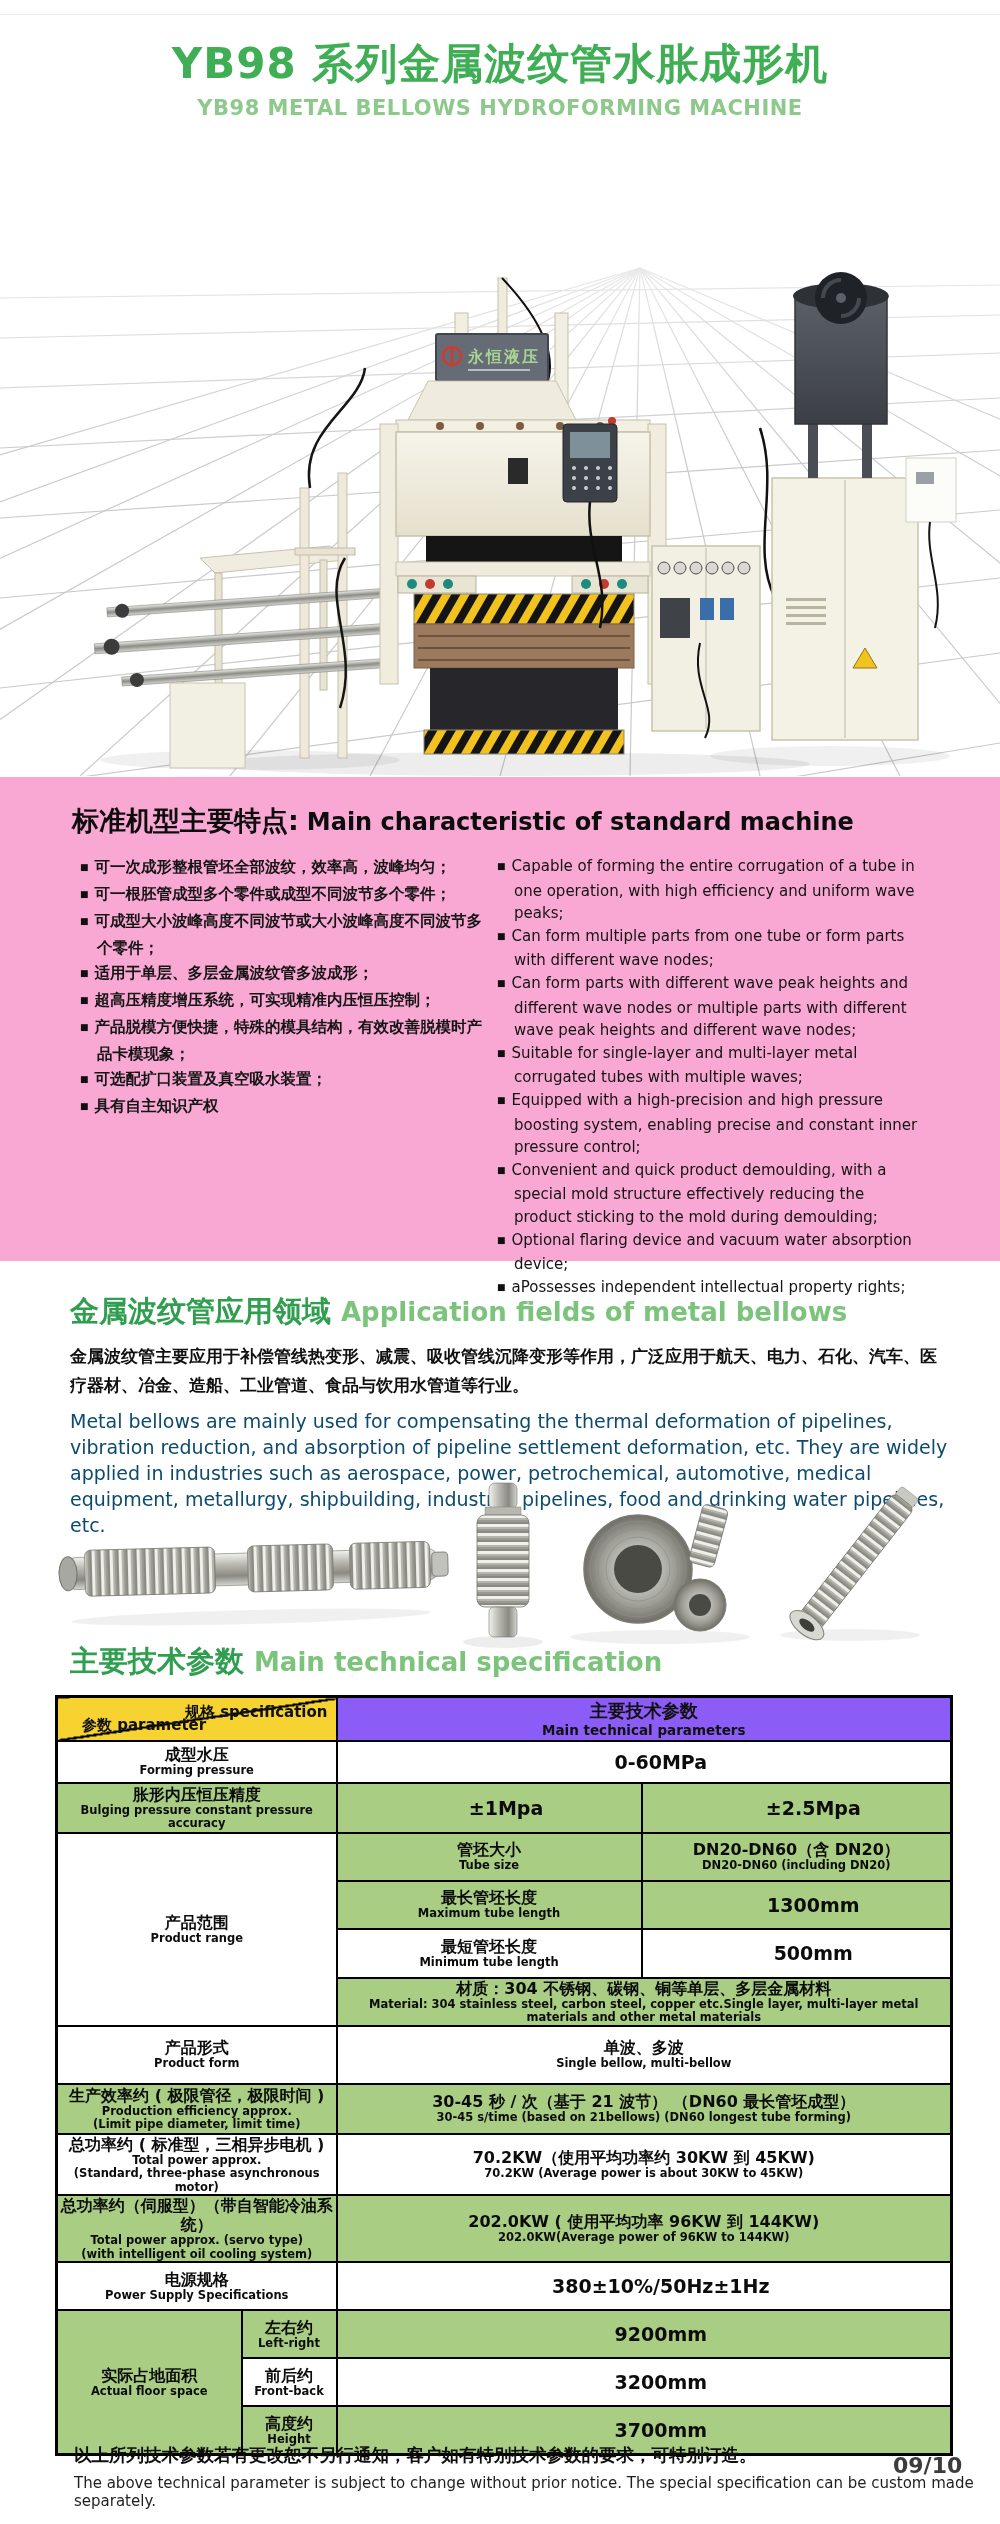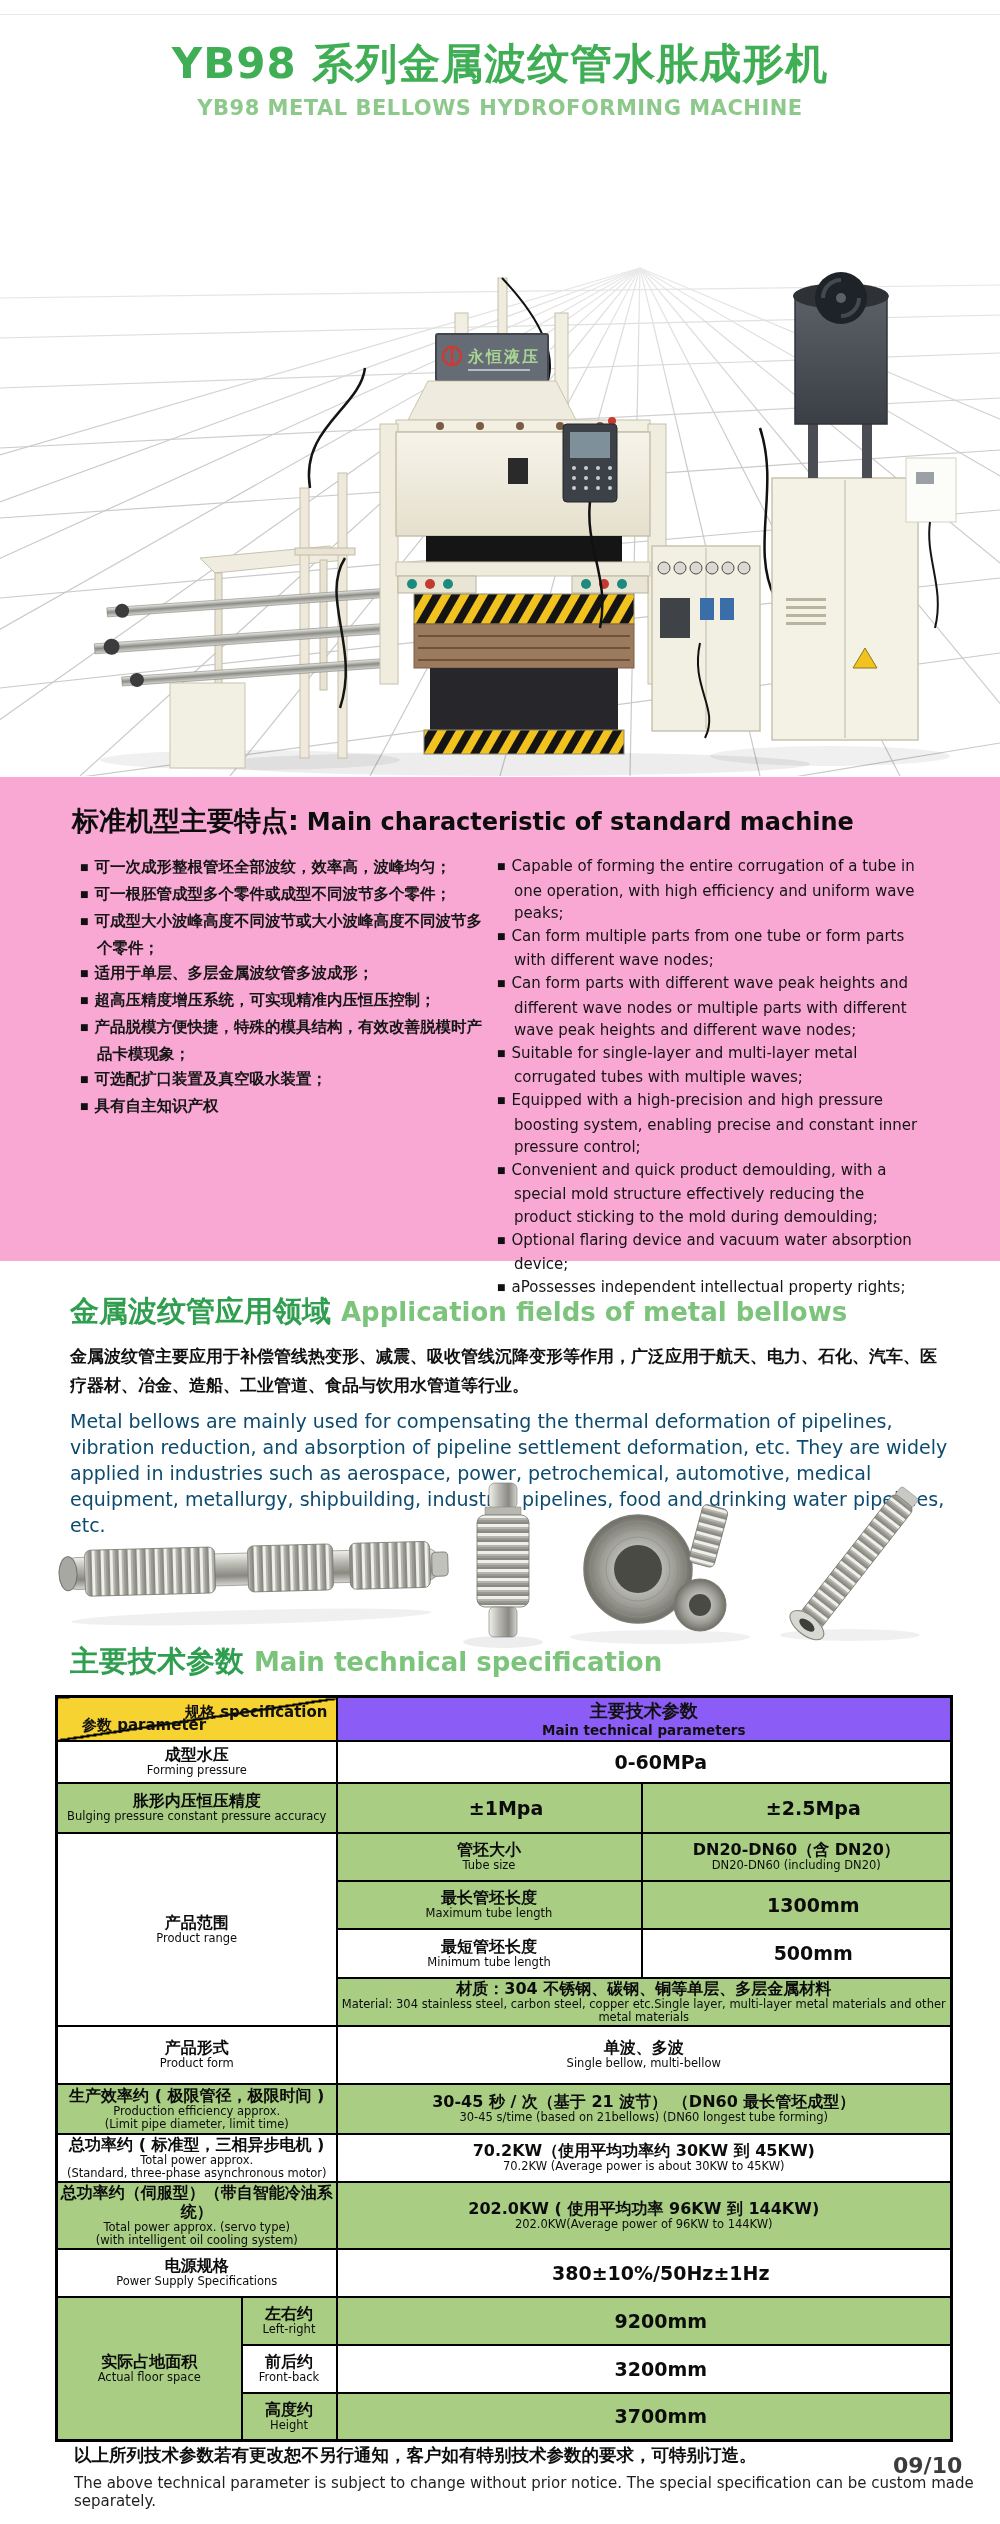--- a/index.html
+++ b/index.html
@@ -45,21 +45,21 @@
   .spec-head{position:absolute;top:1642px;left:70px;white-space:nowrap;}
 
   
   table.spec{position:absolute;top:1695px;left:55px;border-collapse:collapse;
              table-layout:fixed;width:895px;border:3px solid #000;}
   table.spec td{border:2px solid #000;padding:0;text-align:center;vertical-align:middle;
                 overflow:hidden;}
   .rw{background:#ffffff;} .rg{background:#a9ce83;} .ry{background:#8b5cf6;}
   td.bg-w{background:#ffffff;} td.bg-g{background:#a9ce83;}
   .c-zh{font-size:16px;font-weight:700;color:#0c0c0c;line-height:19px;}
-  .c-en{font-size:11.5px;font-weight:400;color:#0c0c0c;line-height:13.5px;}
+  .c-en{font-size:11.5px;font-weight:700;color:#0c0c0c;line-height:13.5px;}
   .c-val{font-size:19px;font-weight:700;color:#0c0c0c;line-height:20px;padding-left:34px;}
   .hd-zh{font-size:18px;font-weight:800;line-height:22px;}
   .hd-en{font-size:13.5px;font-weight:700;line-height:16px;}
   td.corner{position:relative;
      background:linear-gradient(to bottom right,
         #f6d331 calc(50% - 1.2px),#000 calc(50% - 1.2px),
         #000 calc(50% + 1.2px),#f6d331 calc(50% + 1.2px));}
   .corner-top{position:absolute;top:5px;right:8px;font-size:15px;font-weight:700;}
   .corner-bottom{position:absolute;bottom:5px;left:24px;font-size:15px;font-weight:700;}
 

